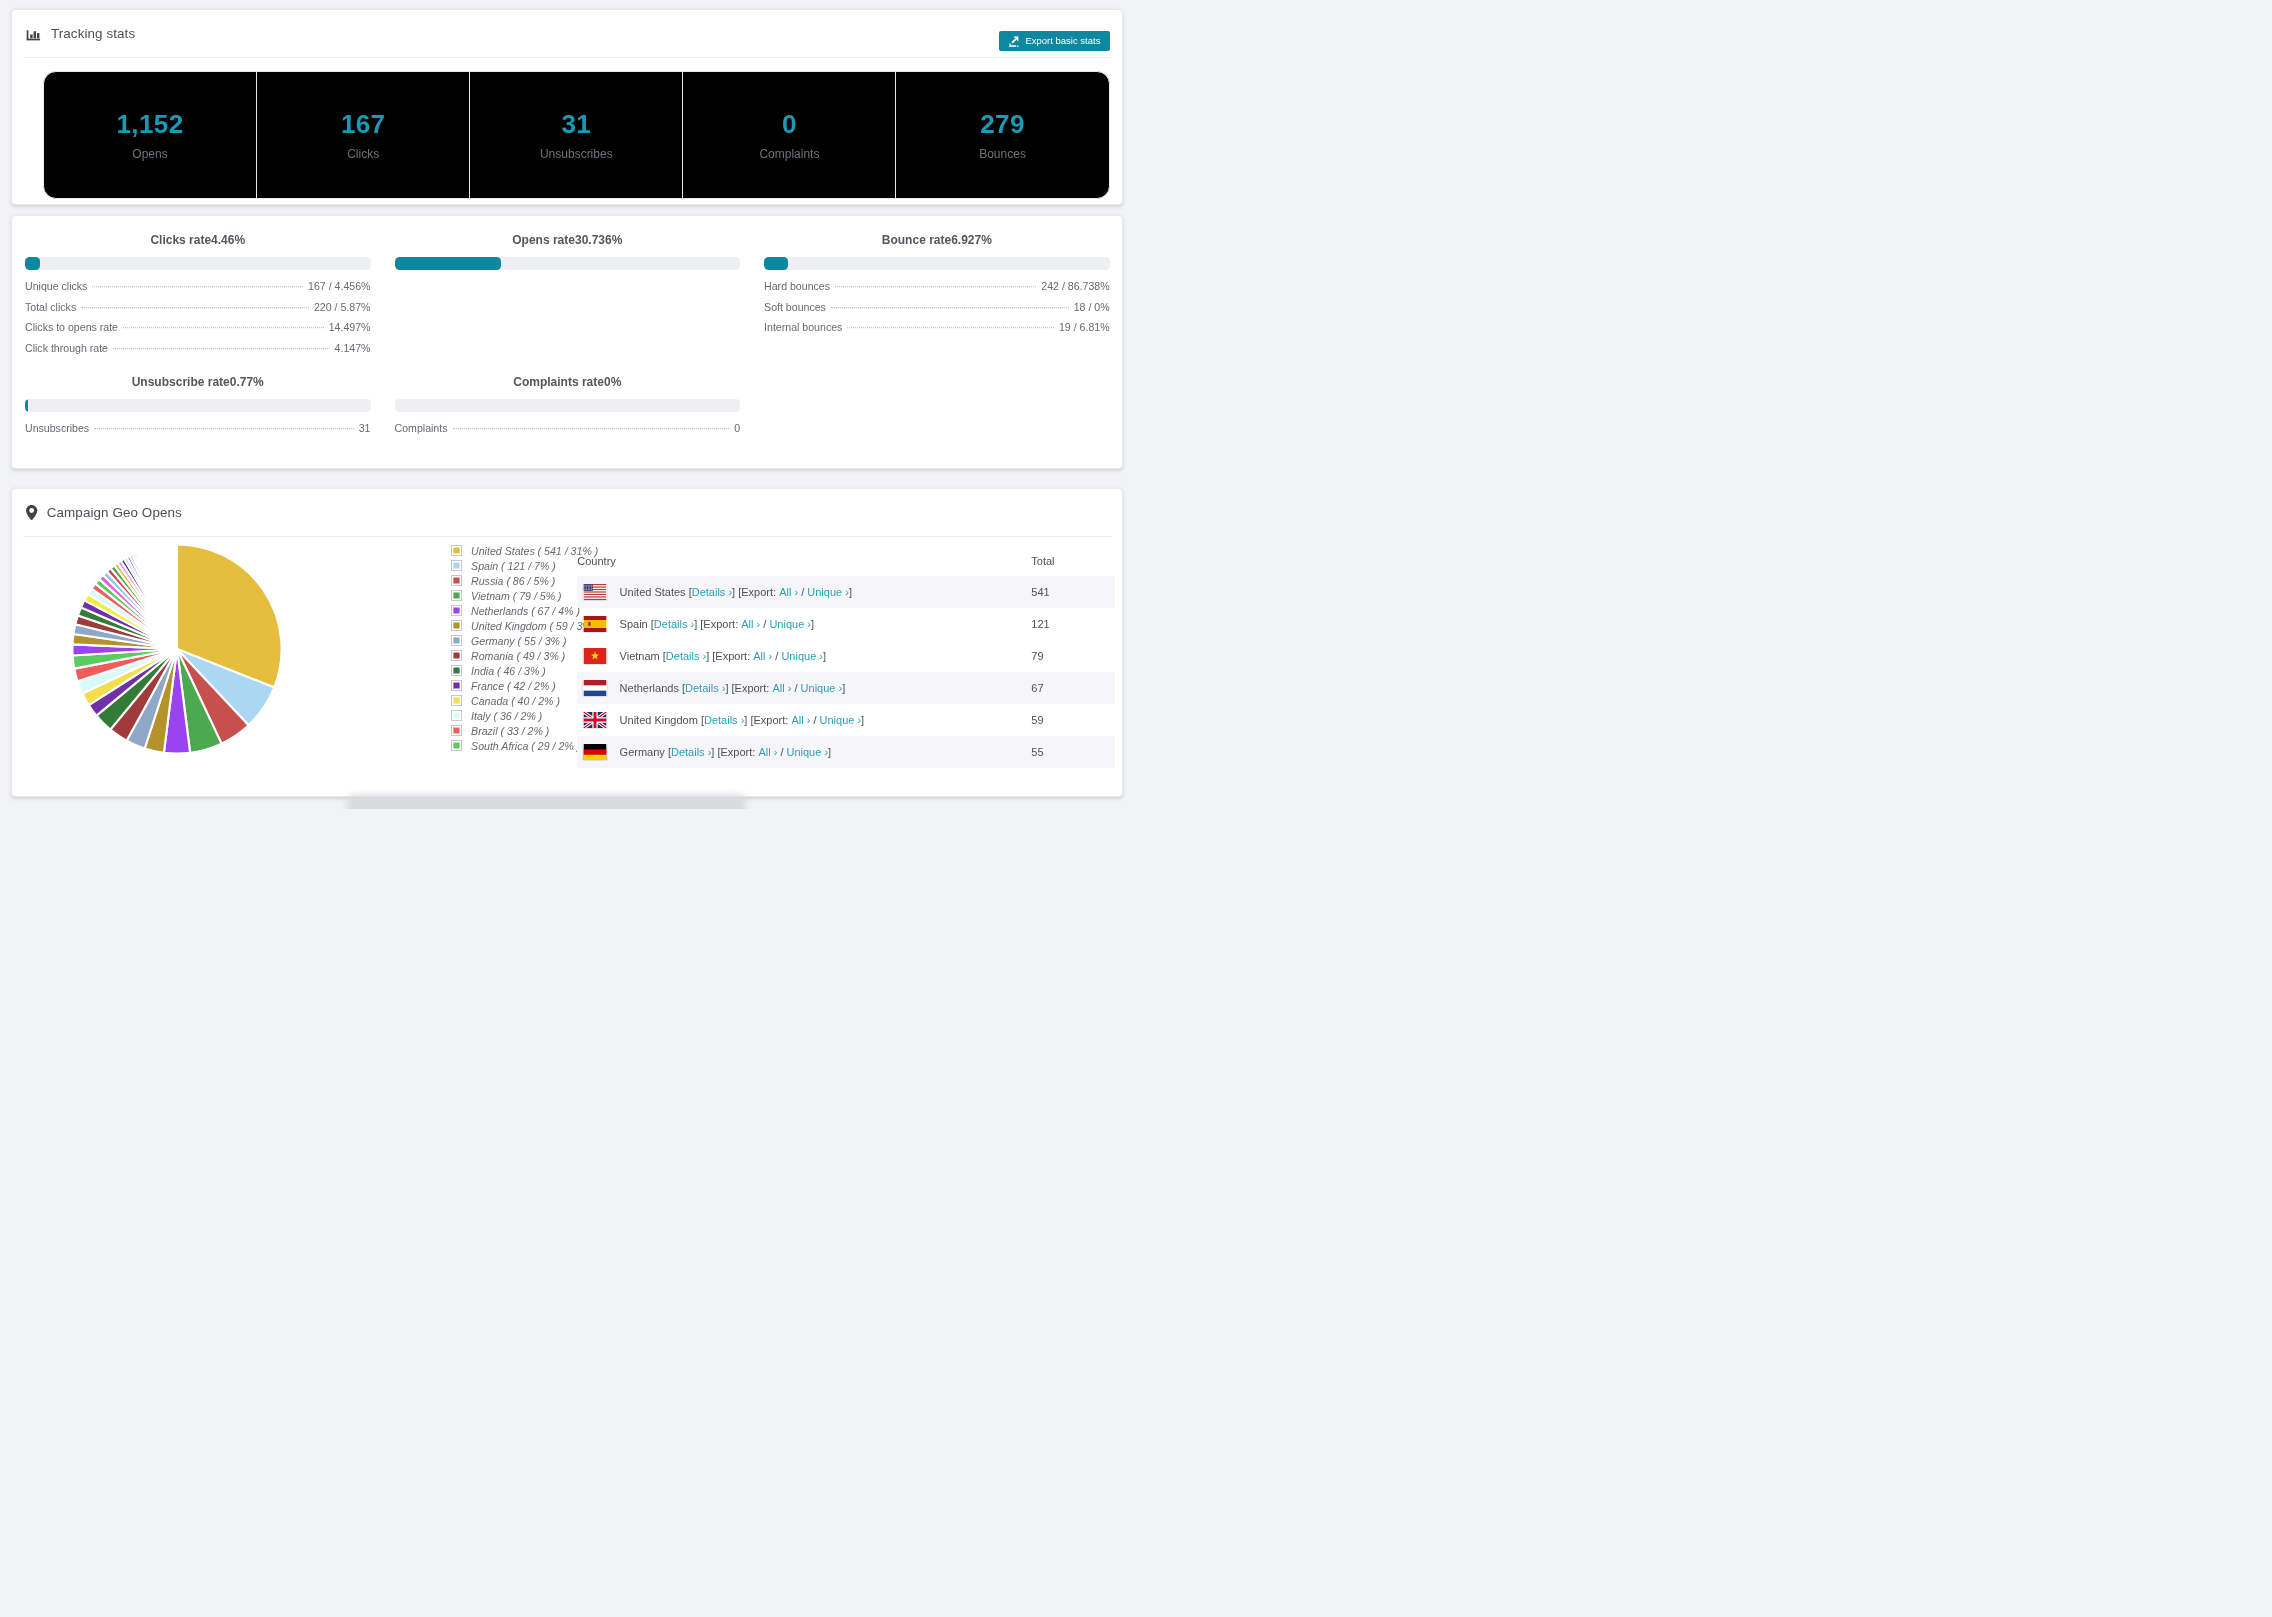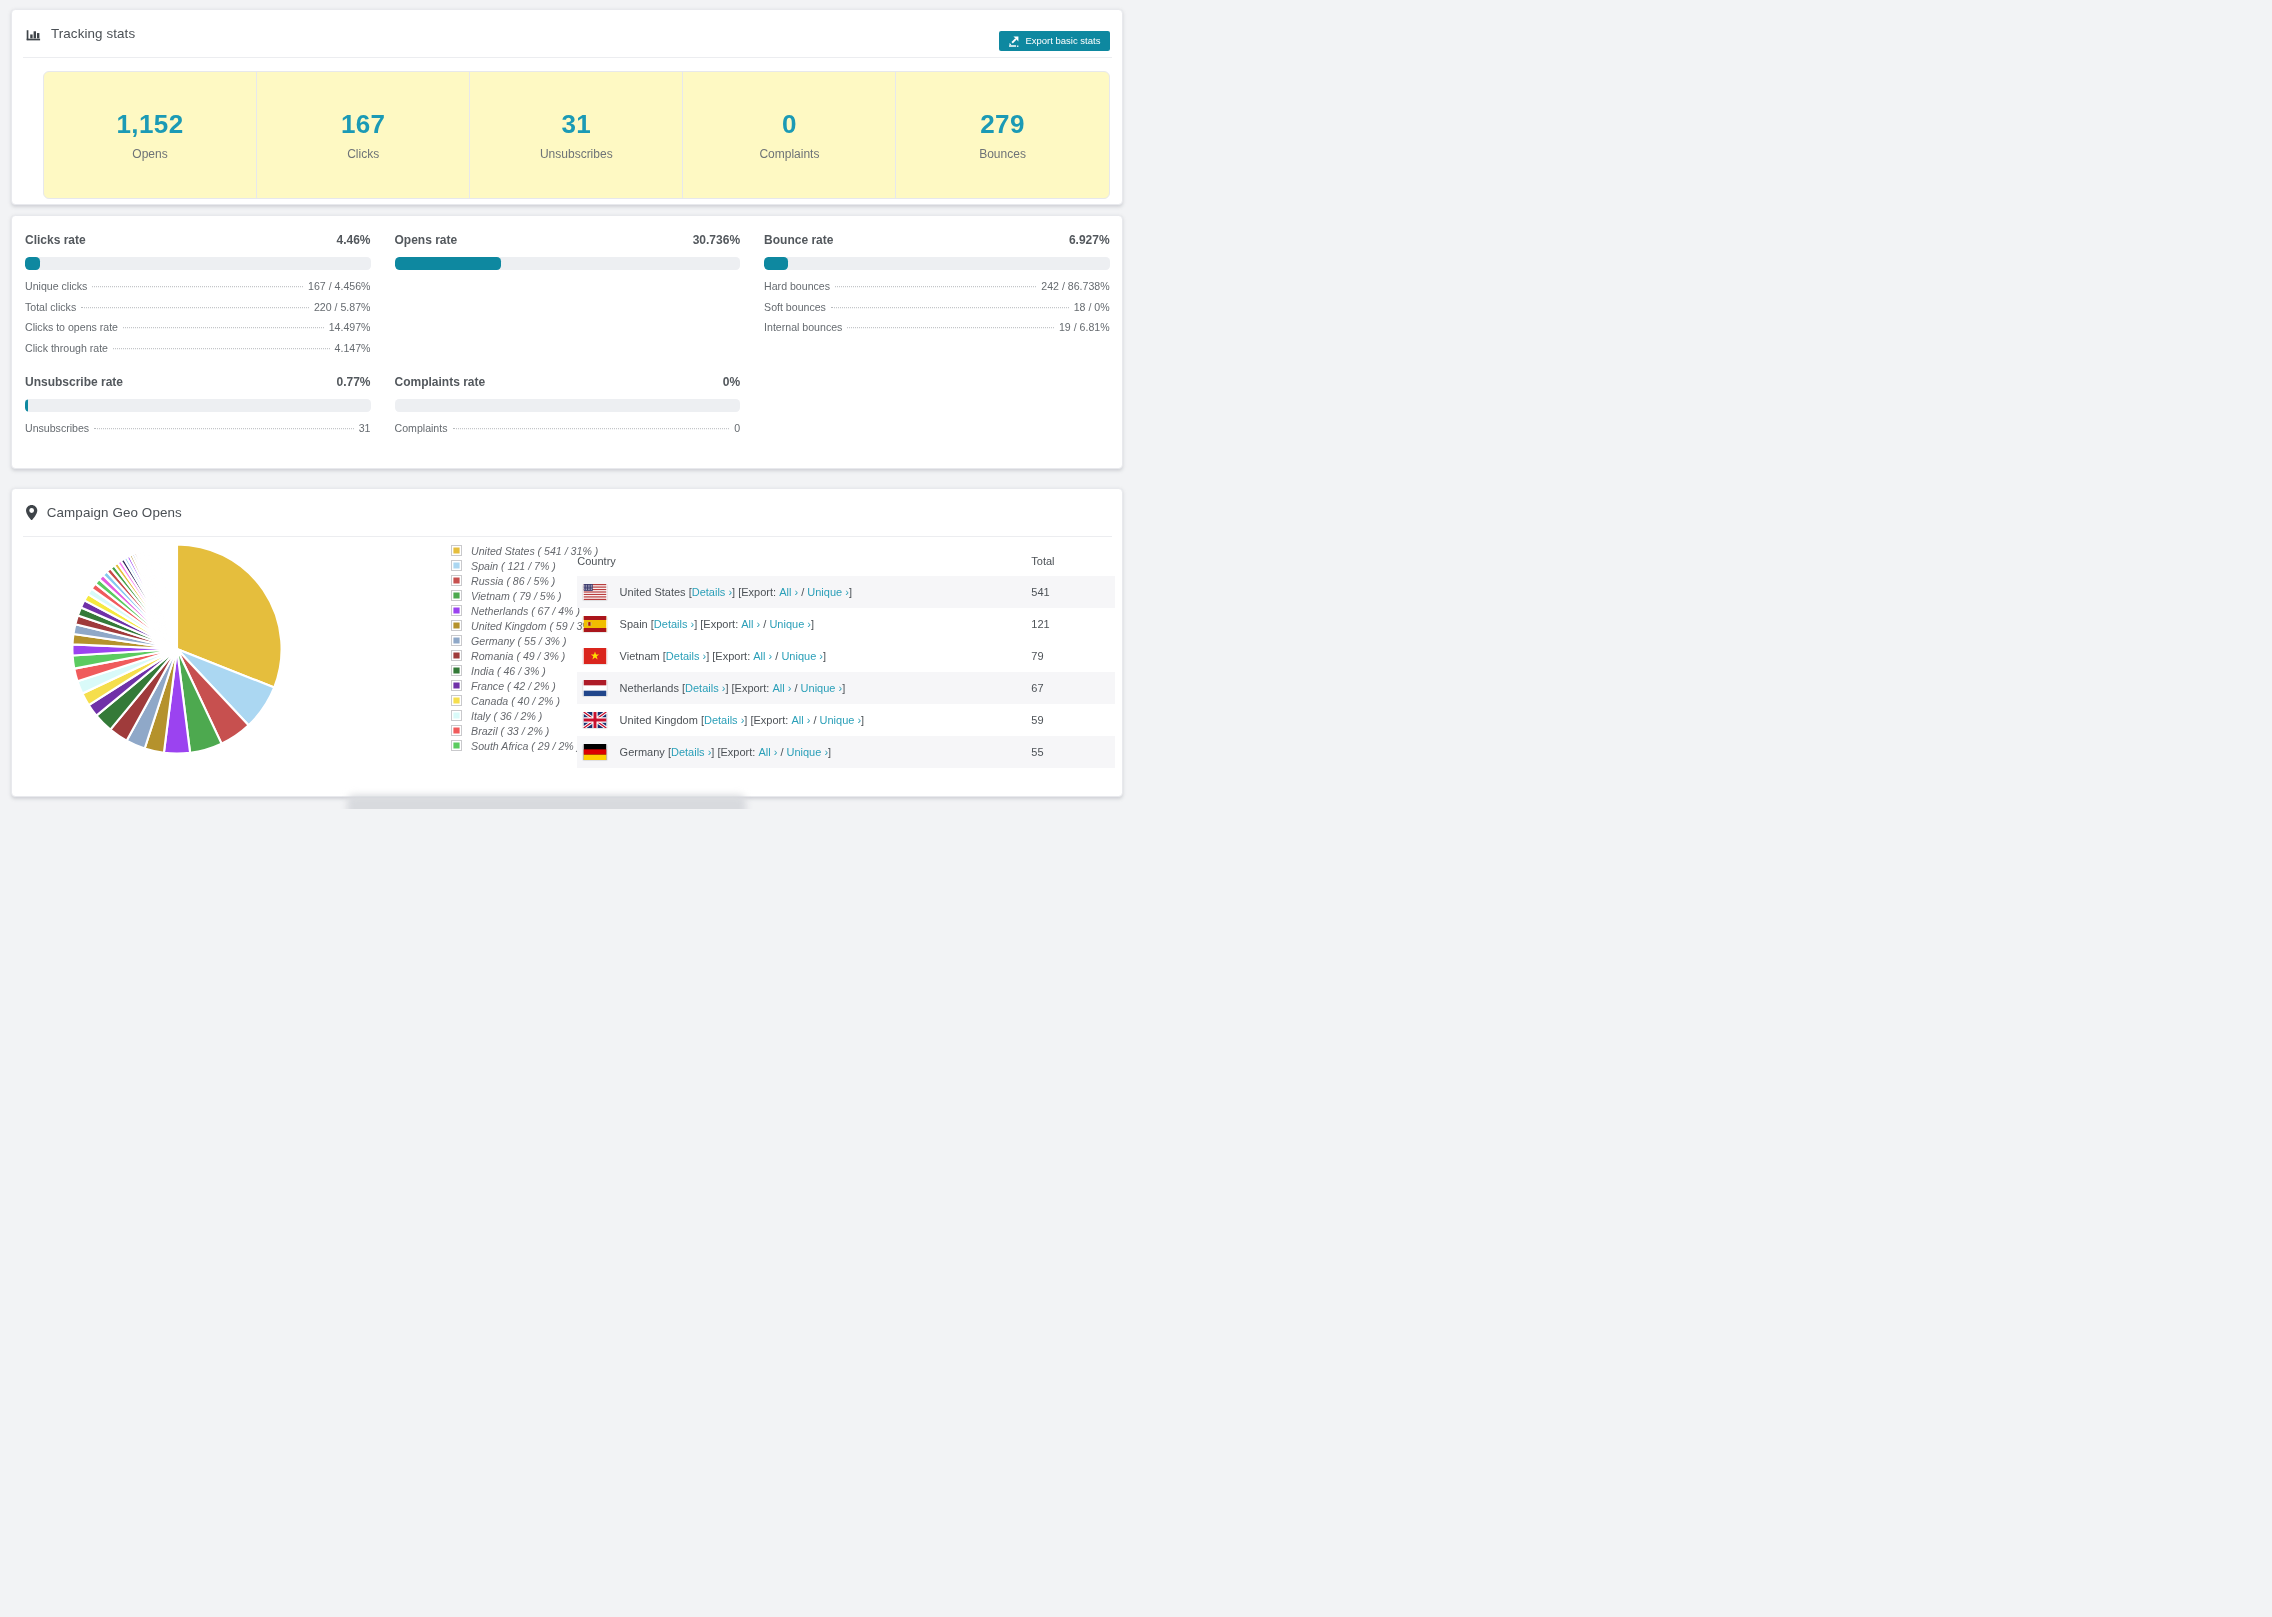--- a/index.html
+++ b/index.html
@@ -28,33 +28,33 @@
   .btn-export{
     position:absolute;right:12.7px;top:20.5px;height:20px;
     display:flex;align-items:center;gap:5.6px;
     background:#0E88A0;color:#fff;border:none;border-radius:2.1px;
     padding:0 9.2px;font-size:9.5px;font-family:inherit;cursor:pointer;
   }
 
   
   .stats-summary{
     position:absolute;left:12.7px;right:12.7px;top:61px;bottom:5px;
-    border:0.7px solid #E7E8EC;border-radius:6px;display:flex;background:#fef9c3;margin-left:18px;
+    border:0.7px solid #E7E8EC;border-radius:13px;display:flex;background:#000000;margin-left:18px;
   }
   .stat-cell{flex:1;display:flex;flex-direction:column;align-items:center;justify-content:center;gap:6.4px;border-left:0.7px solid #E7E8EC;}
   .stat-cell:first-child{border-left:none;}
   .stat-num{font-size:26px;font-weight:700;color:#1B9AB5;letter-spacing:0.4px;}
   .stat-label{font-size:12px;color:#6E7377;}
 
   
   .rates-grid{
     padding:17px 12.7px 0;display:grid;grid-template-columns:repeat(3,1fr);
     column-gap:24px;row-gap:12.7px;
   }
-  .rate-head{display:flex;justify-content:space-between;align-items:baseline;}
+  .rate-head{display:flex;justify-content:center;align-items:baseline;}
   .rate-title,.rate-value{font-size:12px;font-weight:700;color:#53585D;}
   .rate-bar{margin-top:10px;height:12.7px;background:#EDEFF2;border-radius:4.2px;overflow:hidden;}
   .rate-fill{height:100%;background:#0E88A0;border-radius:4.2px;}
   .rate-rows{margin-top:10.6px;}
   .stat-line{display:flex;align-items:baseline;height:20.5px;font-size:10.6px;color:#666B70;}
   .sl-dots{flex:1;border-bottom:1.1px dotted #B6B9BC;margin:0 5px;transform:translateY(-2.8px);}
   .sl-value{white-space:nowrap;}
 
   
   .pie{position:absolute;left:59px;top:54px;width:212px;height:212px;}

